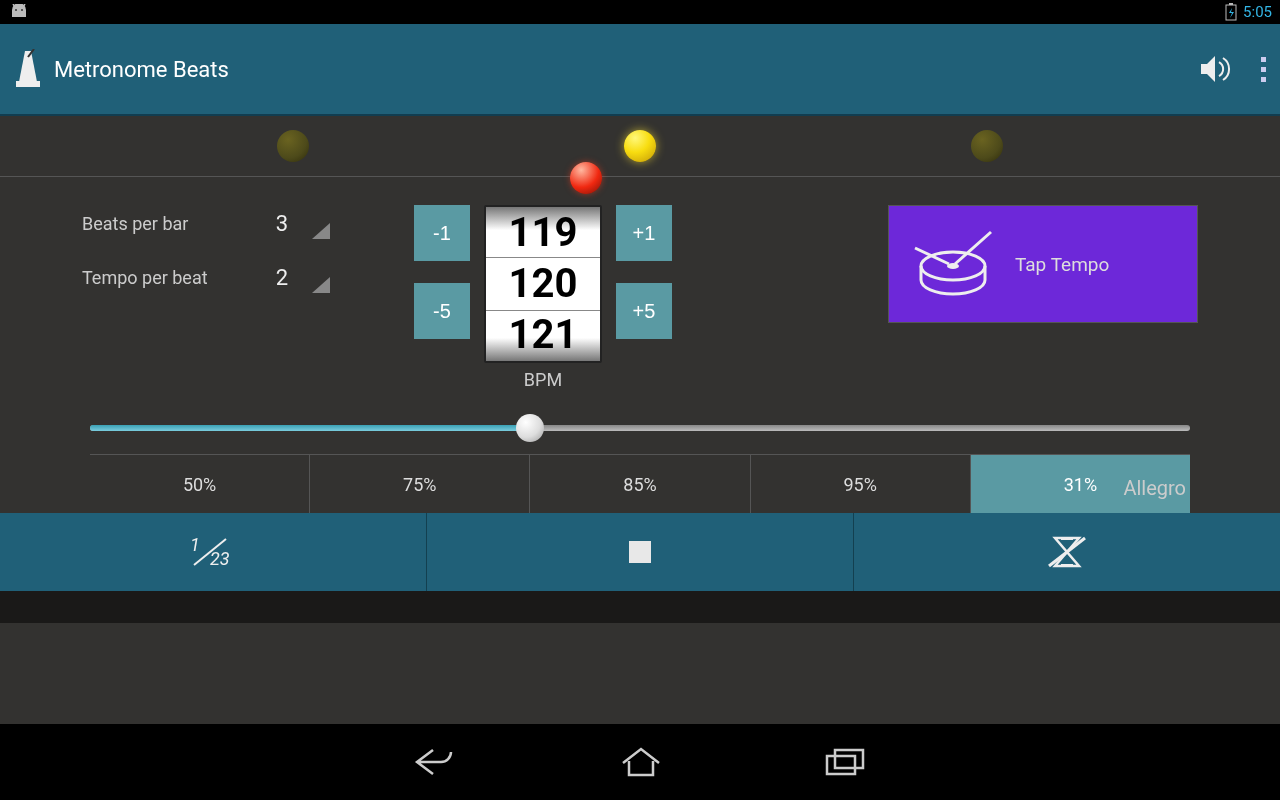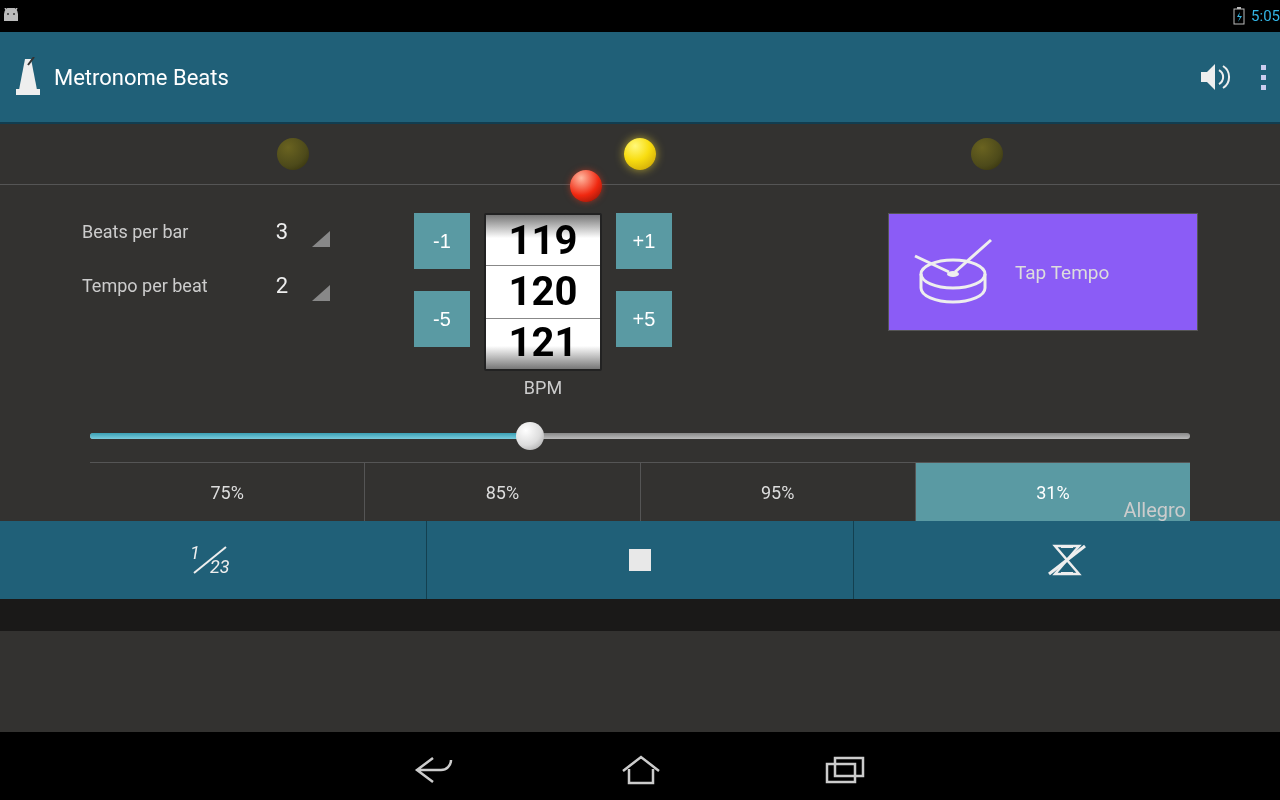--- a/index.html
+++ b/index.html
@@ -1,16 +1,16 @@
 <!DOCTYPE html>
 <html><head>
 <meta charset="utf-8">
 <style>
   html,body{margin:0;padding:0;width:1280px;height:800px;background:#000;font-family:Roboto,Arial,sans-serif;color:#ddd;overflow:hidden}
-  .status-bar{height:32px;background:#000;display:flex;align-items:center;justify-content:space-between;padding:0 0;font-size:15px;color:#bbd}
+  .status-bar{height:24px;background:#000;display:flex;align-items:center;justify-content:space-between;padding:0 8px;font-size:15px;color:#bbd}
   .status-left,.status-right{display:flex;align-items:center;gap:6px}
   .clock{color:#33b5e5}
   .app-bar{height:60px;background:#206078;display:flex;align-items:center;padding:15px 14px;border-bottom:2px solid #113d50}
   .app-title{font-size:22px;color:#fff;margin-left:12px;flex:1}
   .app-actions{display:flex;align-items:center;gap:28px}
   .overflow-dots{display:flex;flex-direction:column;gap:5px}
   .overflow-dots span{width:5px;height:5px;background:#cce;display:block}
   .content{background:#333230;position:relative;height:608px}
   .beat-leds{display:flex;justify-content:space-around;align-items:center;height:60px;padding:0 120px;border-bottom:1px solid #555;position:relative}
   .led{width:32px;height:32px;border-radius:50%}
@@ -25,23 +25,23 @@
   .spinner-tri{width:0;height:0;border-left:18px solid transparent;border-bottom:16px solid #888;align-self:flex-end;margin-bottom:2px}
   .tempo-col{display:flex;align-items:flex-start;gap:14px}
   .adj-stack{display:flex;flex-direction:column;gap:22px}
   .adj-btn{width:56px;height:56px;background:#5a9aa3;color:#fff;font-size:20px;display:flex;align-items:center;justify-content:center;border:none}
   .wheel{width:114px;height:154px;background:linear-gradient(#777 0%,#fff 15%,#fff 85%,#777 100%);border:2px solid #222;border-radius:2px;display:flex;flex-direction:column;justify-content:space-around;align-items:center;position:relative}
   .wheel .num{font-size:40px;font-weight:700;color:#000;height:48px;line-height:48px}
   .wheel::before,.wheel::after{content:'';position:absolute;left:0;right:0;height:1px;background:#888}
   .wheel::before{top:50px}.wheel::after{bottom:50px}
   .bpm-label{text-align:center;font-size:18px;color:#ccc;margin-top:6px}
   .tap-col{margin-left:auto}
-  .tap-box{width:284px;height:116px;background:#8b5cf6;border:1px solid #555;display:flex;align-items:center;gap:18px;padding-left:24px}
+  .tap-box{width:284px;height:116px;background:#6d28d9;border:1px solid #555;display:flex;align-items:center;gap:18px;padding-left:24px}
   .tap-text{font-size:19px;color:#ddd}
-  .tempo-name{position:absolute;right:94px;top:374px;font-size:20px;color:#ccc}
+  .tempo-name{position:absolute;right:94px;top:360px;font-size:20px;color:#ccc}
   .slider-row{padding:14px 90px 0}
   .slider{position:relative;height:28px}
   .track{position:absolute;top:11px;left:0;right:0;height:6px;background:linear-gradient(#888,#bbb);border-radius:3px}
   .track-fill{position:absolute;top:11px;left:0;width:40%;height:6px;background:linear-gradient(#3aa0b4,#7accdd);border-radius:3px}
   .thumb{position:absolute;top:0;left:40%;transform:translateX(-50%);width:28px;height:28px;border-radius:50%;background:radial-gradient(circle at 35% 30%,#fff 0%,#ddd 55%,#999 100%)}
   .pct-row{display:flex;margin:12px 90px 0;border-top:1px solid #555}
   .pct{flex:1;height:58px;border-right:1px solid #555;display:flex;align-items:center;justify-content:center;font-size:18px;color:#ddd;background:transparent}
   .pct.active{background:#5a9aa3;color:#fff}
   .pct:last-child{border-right:none}
   .play-bar{height:78px;background:#206078;display:flex}
@@ -154,20 +154,21 @@
 
   <div class="slider-row">
     <div class="slider">
       <div class="track"></div>
       <div class="track-fill"></div>
       <div class="thumb"></div>
     </div>
   </div>
 
   <div class="pct-row">
+    <div class="pct">50%</div>
     <div class="pct">75%</div>
     <div class="pct">85%</div>
     <div class="pct">95%</div>
     <div class="pct active">31%</div>
   </div>
 
   <div class="play-bar">
     <div class="play-cell">
       <svg width="54" height="34" viewBox="0 0 54 34">
           <text x="4" y="16" fill="#eee" font-size="18" font-style="italic">1</text>

